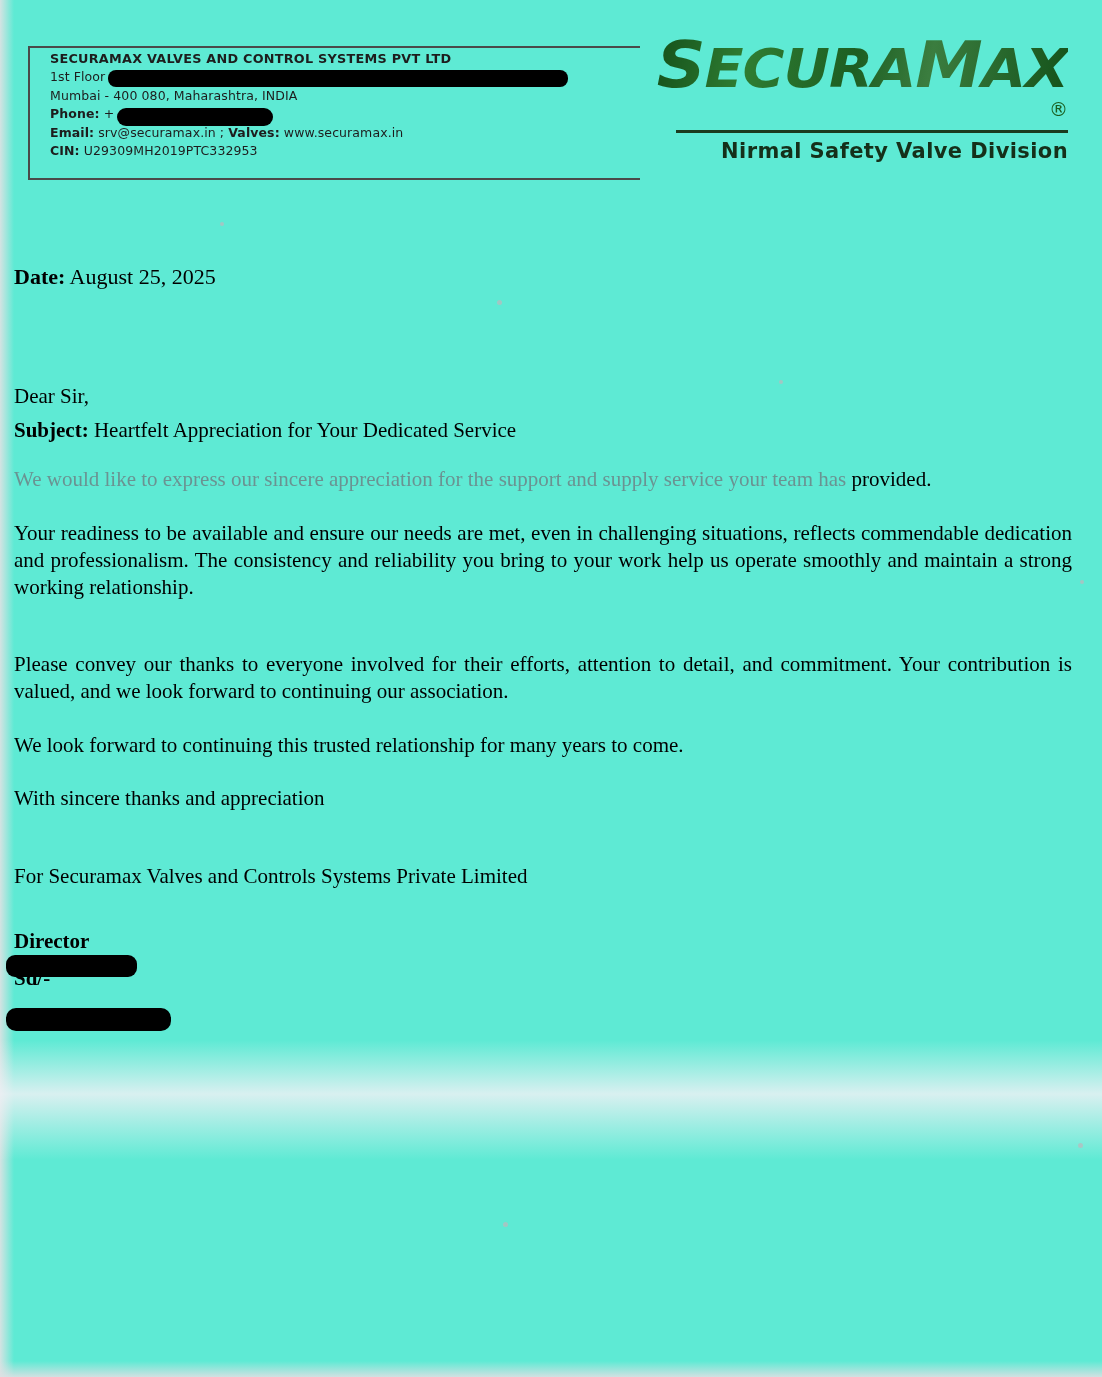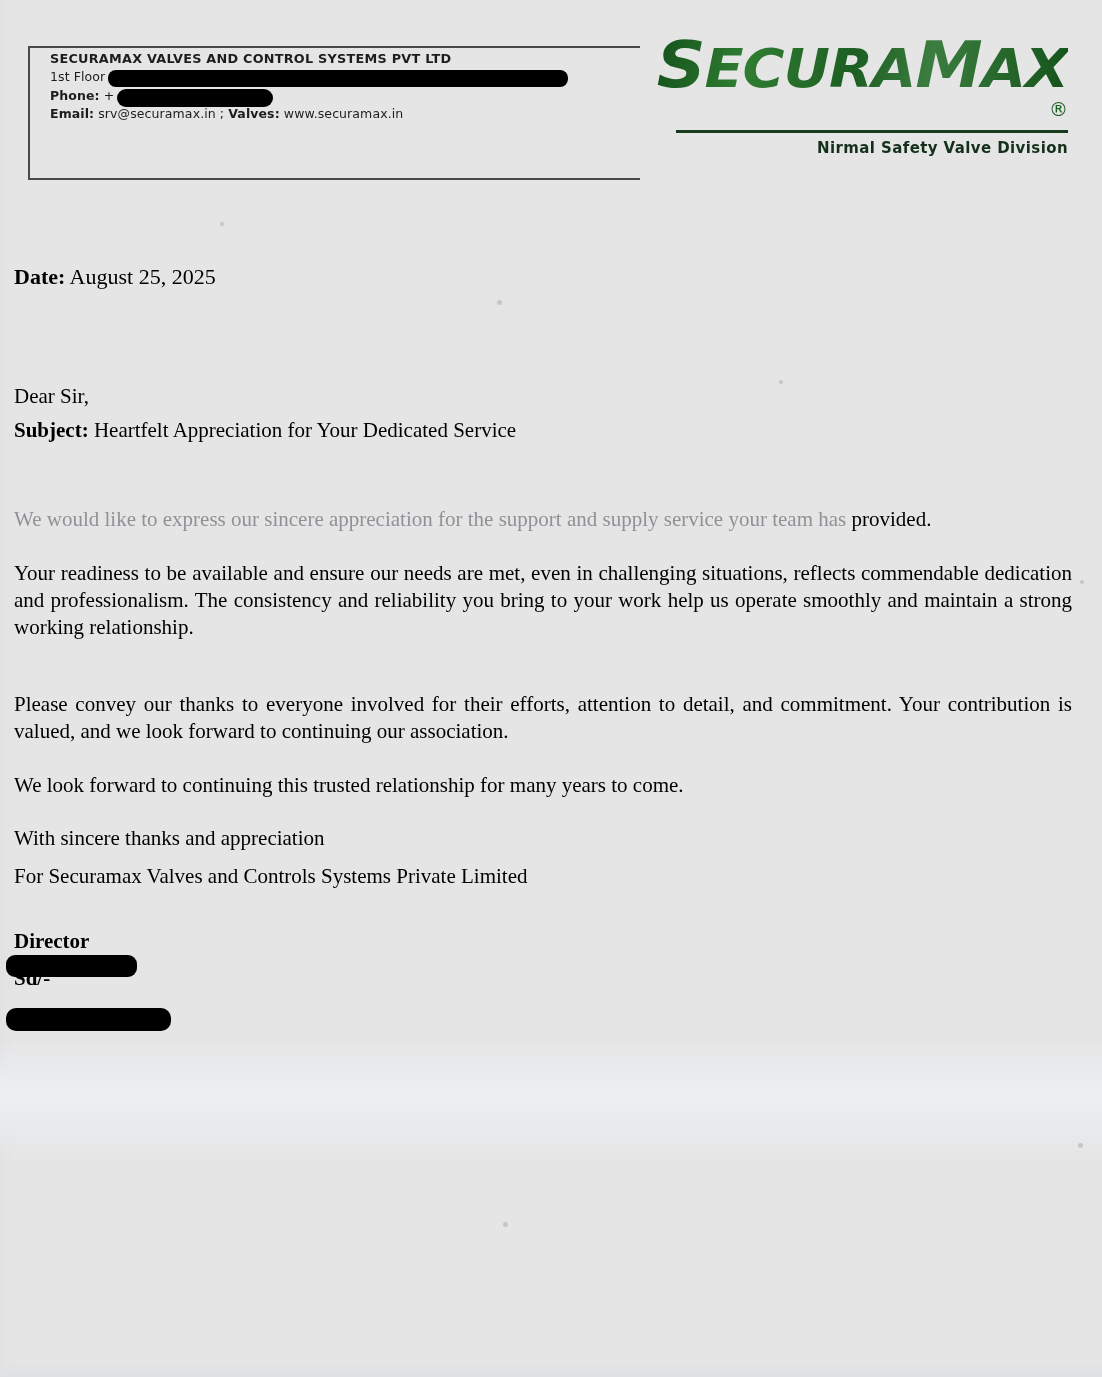--- a/index.html
+++ b/index.html
@@ -12,21 +12,21 @@
     height: 1377px;
     position: relative;
     font-family: "Liberation Serif", serif;
     color: #000000;
     overflow: hidden;
   }
 
   .page {
     position: absolute;
     inset: 0;
-    background: #e5e5e5;
+    background: #5eead4;
   }
 
   
   .scan-tint {
     position: absolute;
     left: 0; right: 0; top: 1040px; height: 120px;
     background: linear-gradient(180deg, rgba(245,246,248,0) 0%, rgba(238,241,245,0.85) 45%, rgba(250,250,251,0) 100%);
     pointer-events: none;
   }
   .edge-left {
@@ -141,21 +141,21 @@
   }
   .logo-rule {
     width: 392px;
     height: 3px;
     background: #1b3b1f;
     margin: 4px 0 6px auto;
   }
   .logo-tag {
     font-family: "DejaVu Sans", sans-serif;
     font-weight: bold;
-    font-size: 15px;
+    font-size: 21px;
     letter-spacing: 0.4px;
     color: #15301a;
     white-space: nowrap;
   }
 
   
   .date-line {
     position: absolute;
     left: 14px;
     top: 264px;
@@ -178,21 +178,20 @@
   }
   .subject .lbl { font-weight: bold; margin-top: 16px; }
 
   .para {
     position: absolute;
     left: 14px;
     width: 1058px;
     font-size: 21px;
     line-height: 27px;
     text-align: justify;
-    margin-top: 40px;
   }
   .p1 { top: 466px; }
   .p1 .faded {
     color: #6f7279;
     opacity: 0.72;
   }
   .p2 { top: 520px; }
   .p3 { top: 651px; }
   .p4 { top: 732px; text-align: left; }
   .p5 { top: 785px; text-align: left; }
@@ -263,30 +262,35 @@
   <div class="letterhead">
     <div class="lh-rule-top"></div>
     <div class="lh-rule-left"></div>
     <div class="lh-rule-bottom"></div>
 
     <div class="addr">
       <div class="company line">SECURAMAX VALVES AND CONTROL SYSTEMS PVT LTD</div>
       <div class="line">
         <span>1st Floor</span><span class="redact redact-addr1"></span>
       </div>
+      <div class="line">Mumbai - 400 080, Maharashtra, INDIA</div>
       <div class="line">
         <span class="label">Phone:</span>
         <span>+</span><span class="redact redact-phone"></span>
       </div>
       <div class="line">
         <span class="label">Email:</span>
         <span>srv@securamax.in ;</span>
         <span class="label">Valves:</span>
         <span>www.securamax.in</span>
       </div>
+      <div class="line">
+        <span class="label">CIN:</span>
+        <span>U29309MH2019PTC332953</span>
+      </div>
     </div>
 
     <div class="logo-block">
       <div>
         <span class="logo-word"><span class="big">S</span><span>ECURA</span><span class="big">M</span><span>AX</span></span><span class="reg-mark">®</span>
       </div>
       <div class="logo-rule"></div>
       <div class="logo-tag">Nirmal Safety Valve Division</div>
     </div>
   </div>

